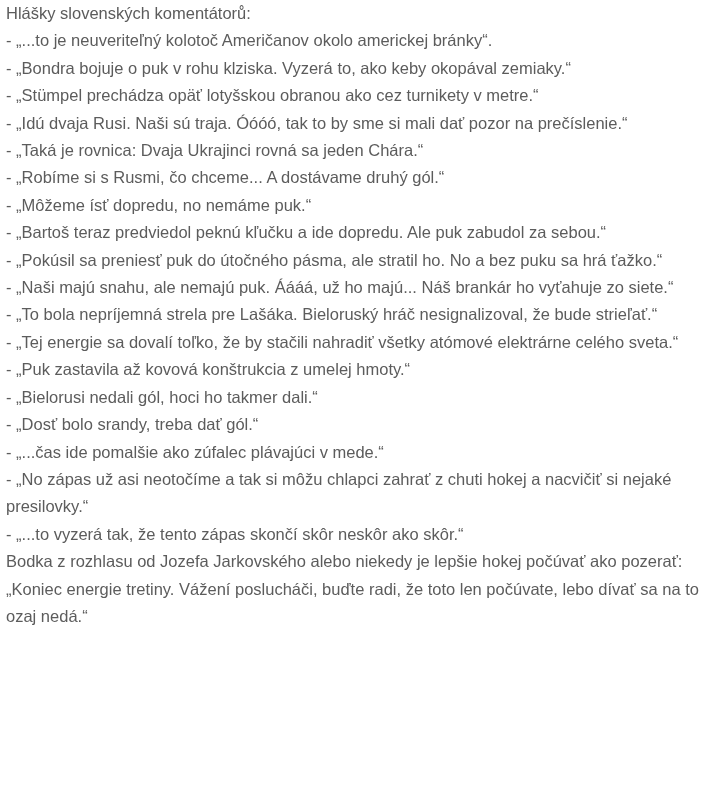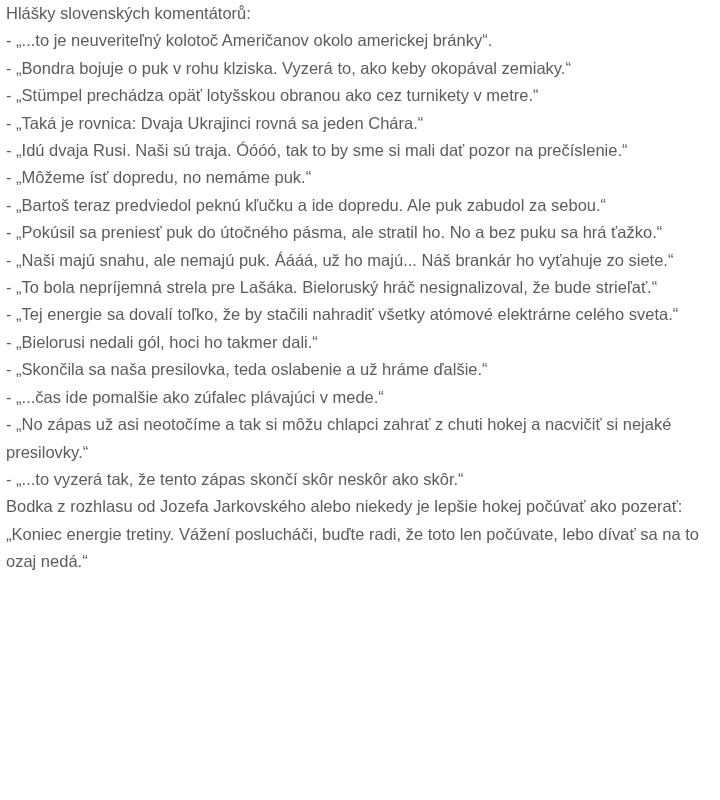--- a/index.html
+++ b/index.html
@@ -27,29 +27,31 @@
 </head>
 <body>
 
 <div class="page">
   <p>Hlášky slovenských komentátorů:</p>
 
   <div>
       <p>- „...to je neuveriteľný kolotoč Američanov okolo americkej bránky“.</p>
       <p>- „Bondra bojuje o puk v rohu klziska. Vyzerá to, ako keby okopával zemiaky.“</p>
       <p>- „Stümpel prechádza opäť lotyšskou obranou ako cez turnikety v metre.“</p>
+      <p>- „Idú dvaja Rusi. Naši sú traja. Óóóó, tak to by sme si mali dať pozor na prečíslenie.“</p>
       <p>- „Taká je rovnica: Dvaja Ukrajinci rovná sa jeden Chára.“</p>
-      <p>- „Idú dvaja Rusi. Naši sú traja. Óóóó, tak to by sme si mali dať pozor na prečíslenie.“</p>
+      <p>- „Robíme si s Rusmi, čo chceme... A dostávame druhý gól.“</p>
       <p>- „Môžeme ísť dopredu, no nemáme puk.“</p>
       <p>- „Bartoš teraz predviedol peknú kľučku a ide dopredu. Ale puk zabudol za sebou.“</p>
       <p>- „Pokúsil sa preniesť puk do útočného pásma, ale stratil ho. No a bez puku sa hrá ťažko.“</p>
       <p>- „Naši majú snahu, ale nemajú puk. Áááá, už ho majú... Náš brankár ho vyťahuje zo siete.“</p>
       <p>- „To bola nepríjemná strela pre Lašáka. Bieloruský hráč nesignalizoval, že bude strieľať.“</p>
       <p>- „Tej energie sa dovalí toľko, že by stačili nahradiť všetky atómové elektrárne celého sveta.“</p>
+      <p>- „Puk zastavila až kovová konštrukcia z umelej hmoty.“</p>
       <p>- „Bielorusi nedali gól, hoci ho takmer dali.“</p>
-      <p>- „Skončila sa naša presilovka, teda oslabenie a už hráme ďalšie.“</p>
+      <p>- „Dosť bolo srandy, treba dať gól.“</p>
       <p>- „...čas ide pomalšie ako zúfalec plávajúci v mede.“</p>
       <p>- „No zápas už asi neotočíme a tak si môžu chlapci zahrať z chuti hokej a nacvičiť si nejaké presilovky.“</p>
       <p>- „...to vyzerá tak, že tento zápas skončí skôr neskôr ako skôr.“</p>
     </div>
 
   <p>Bodka z rozhlasu od Jozefa Jarkovského alebo niekedy je lepšie hokej počúvať ako pozerať: „Koniec energie tretiny. Vážení poslucháči, buďte radi, že toto len počúvate, lebo dívať sa na to ozaj nedá.“</p>
 </div>
 
 </body></html>

